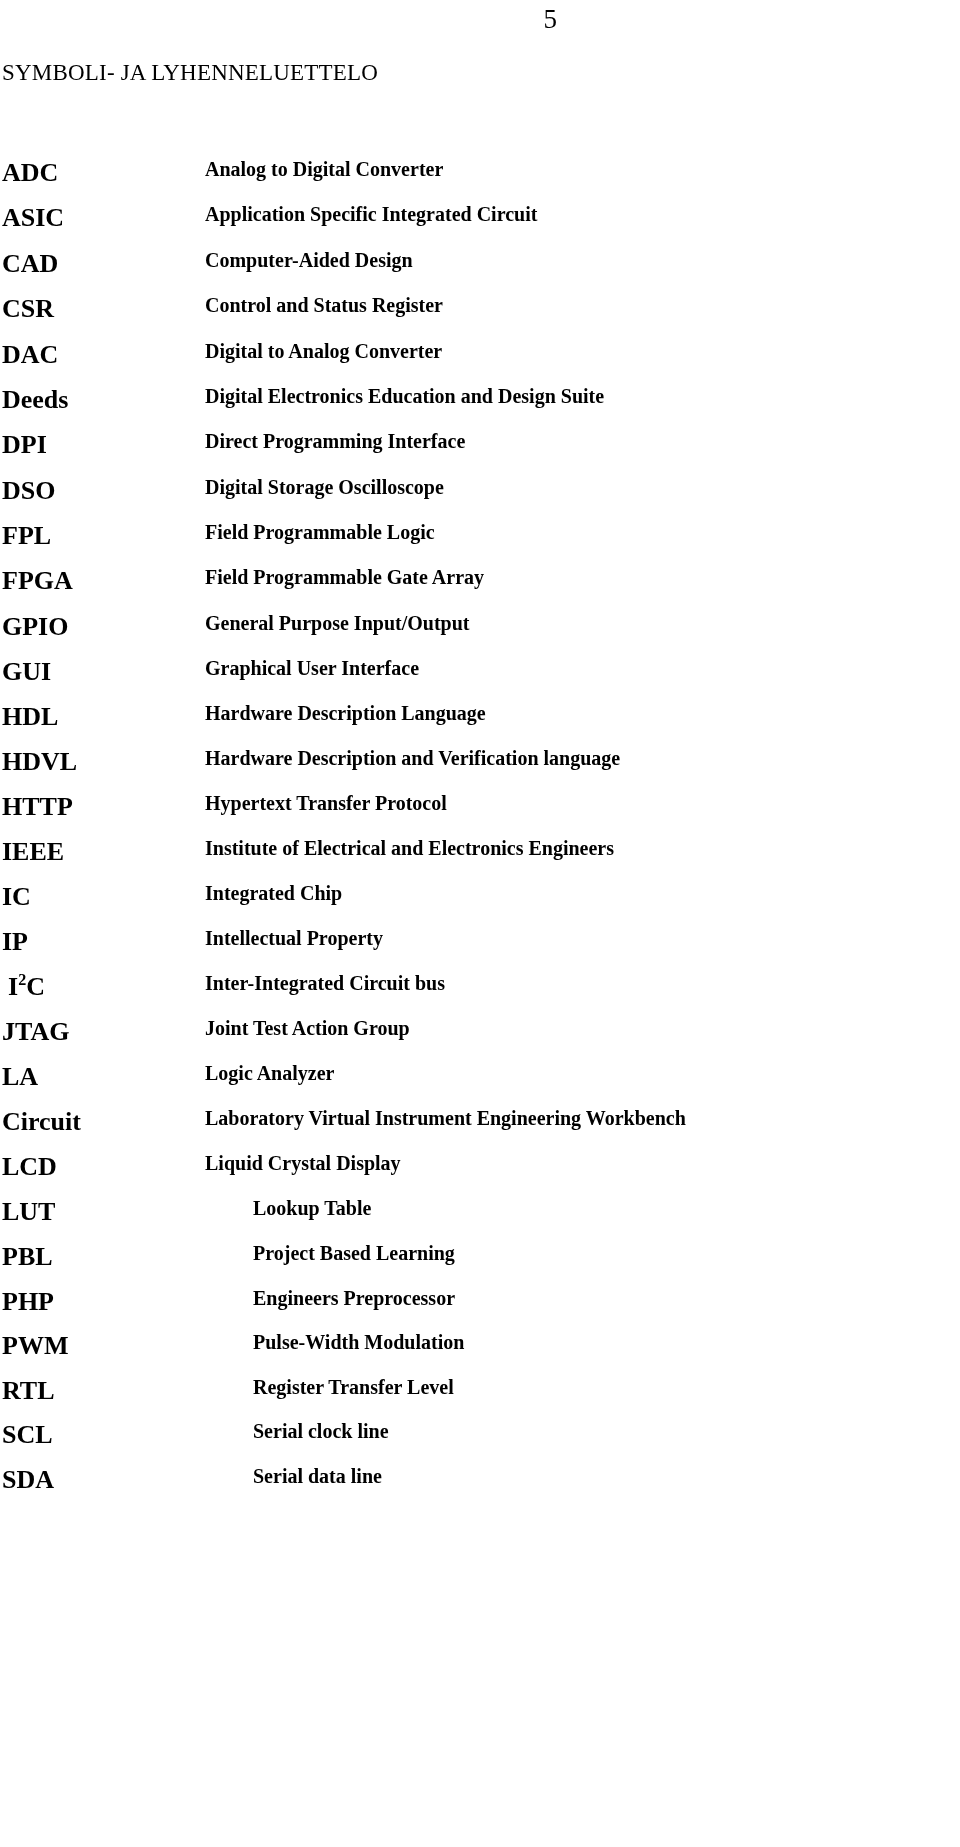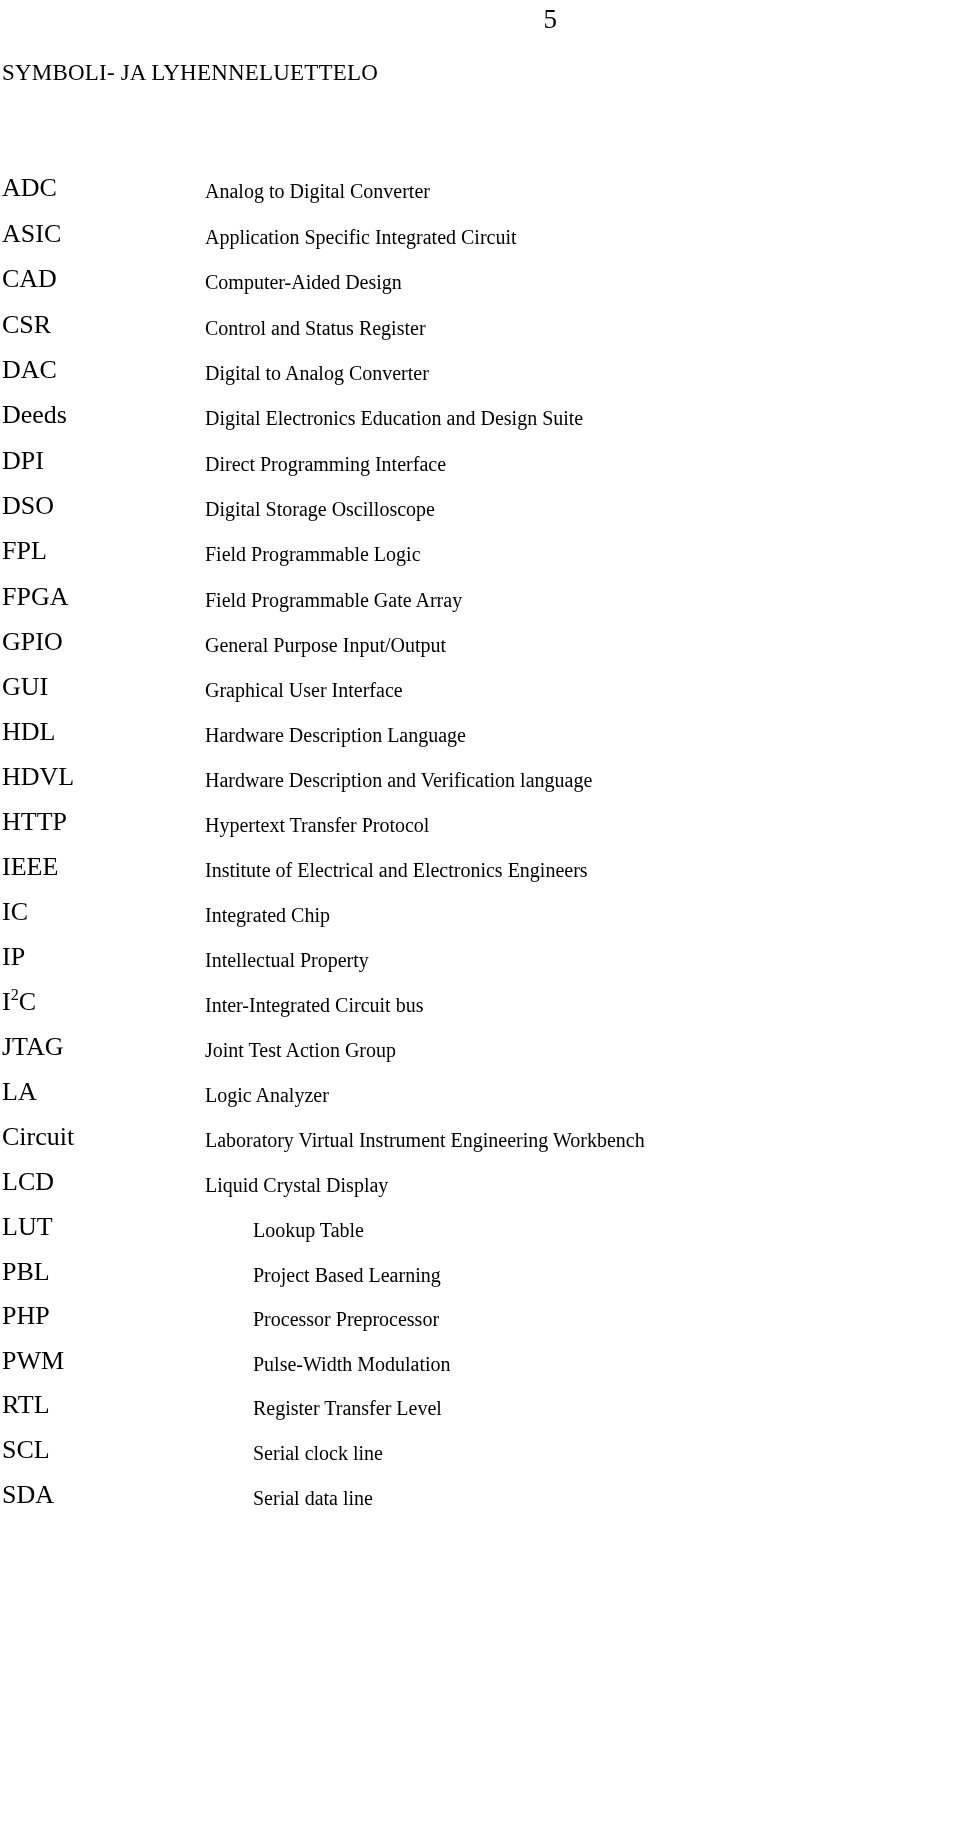--- a/index.html
+++ b/index.html
@@ -36,33 +36,34 @@
     white-space: nowrap;
   }
   .glossary {
     position: absolute;
     top: 158px;
     left: 0;
     width: 960px;
   }
   .row {
     display: flex;
-    align-items: flex-end;
+    align-items: flex-start;
     width: 100%;
+    font-weight: bold;
   }
   .abbr {
     flex: 0 0 auto;
     width: 205px;
     padding-left: 2px;
     box-sizing: border-box;
     font-size: 26px;
     white-space: nowrap;
   }
   .abbr.indent {
-    padding-left: 2px;
+    padding-left: 8px;
   }
   .defn {
     flex: 1 1 auto;
     font-size: 20px;
     white-space: nowrap;
   }
   .abbr sup {
     font-size: 0.62em;
     vertical-align: super;
     line-height: 0;
@@ -180,21 +181,21 @@
       <div class="row s4">
         <div class="abbr">LUT</div>
         <div class="defn">Lookup Table</div>
       </div>
       <div class="row s4">
         <div class="abbr">PBL</div>
         <div class="defn">Project Based Learning</div>
       </div>
       <div class="row s4">
         <div class="abbr">PHP</div>
-        <div class="defn">Processor Preprocessor</div>
+        <div class="defn">Engineers Preprocessor</div>
       </div>
       <div class="row s4">
         <div class="abbr">PWM</div>
         <div class="defn">Pulse-Width Modulation</div>
       </div>
       <div class="row s4">
         <div class="abbr">RTL</div>
         <div class="defn">Register Transfer Level</div>
       </div>
       <div class="row s4">

